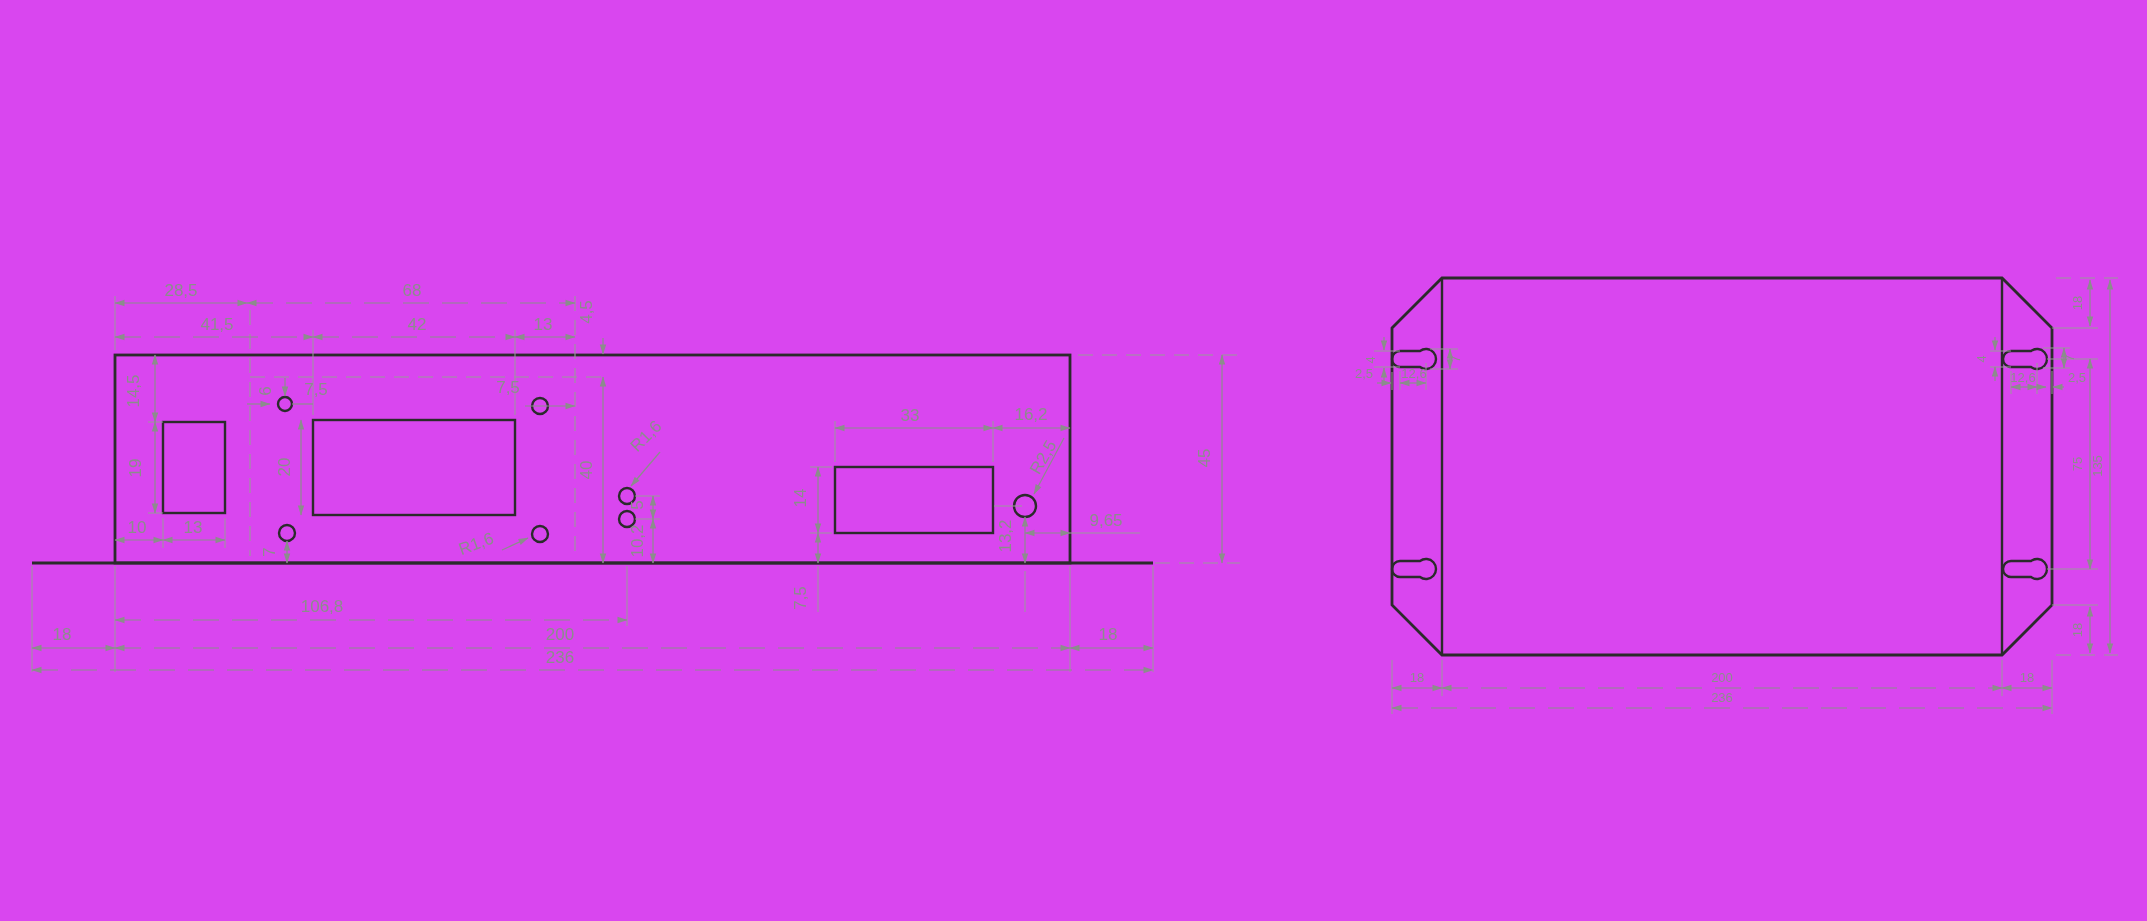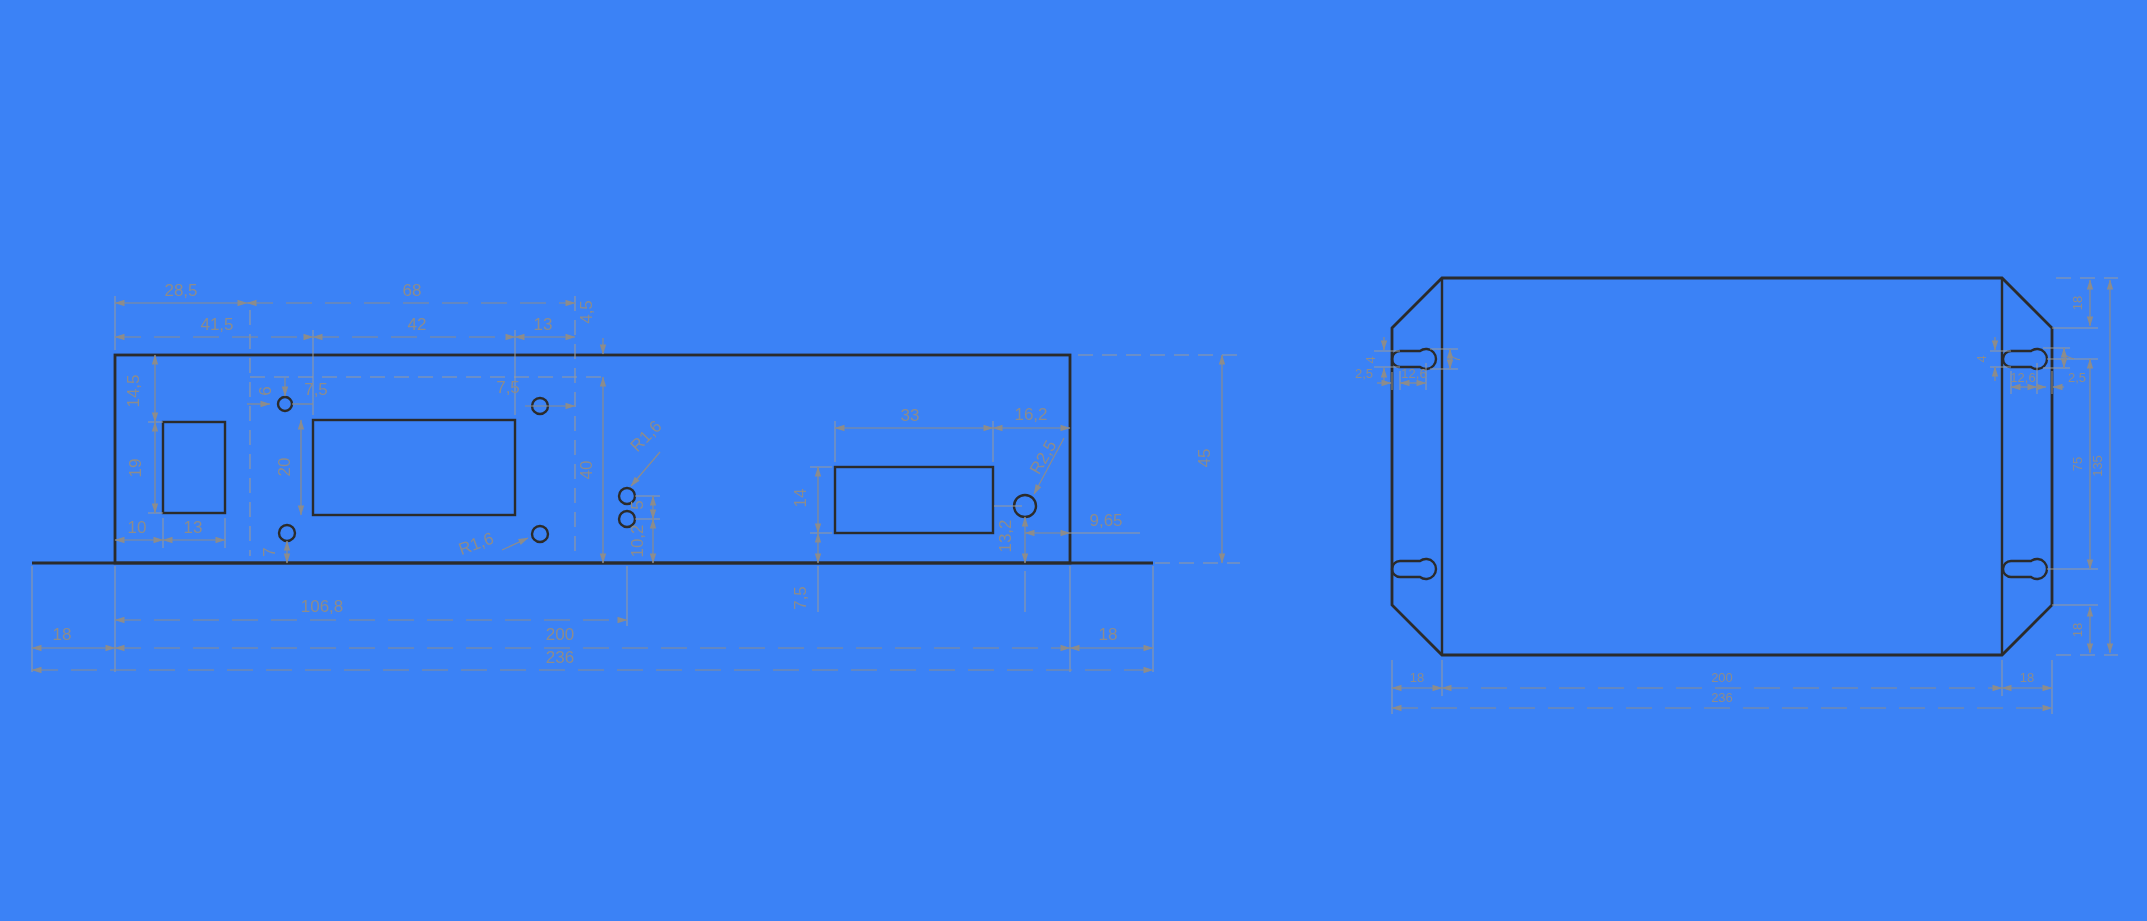--- a/index.html
+++ b/index.html
@@ -1,16 +1,16 @@
 <!DOCTYPE html>
 <html><head>
 <meta charset="utf-8">
 <style>
   html,body{margin:0;padding:0;background:#ffffff;}
-  .stage{position:relative;width:2147px;height:921px;background:#3b82f6;overflow:hidden;}
+  .stage{position:relative;width:2147px;height:921px;background:#d946ef;overflow:hidden;}
   svg{display:block;}
   .outline{stroke:#2b2b2b;stroke-width:2.8;fill:none;stroke-linejoin:miter;}
   .outline-thin{stroke:#2b2b2b;stroke-width:2.4;fill:none;}
   .dim{stroke:#8c8c8c;stroke-width:1.2;fill:none;}
   .dimdash{stroke:#8c8c8c;stroke-width:1.2;fill:none;stroke-dasharray:26 13;}
   .ext{stroke:#9a9a9a;stroke-width:1;fill:none;}
   .cdash{stroke:#9a9a9a;stroke-width:1.1;fill:none;stroke-dasharray:15 9;}
   text.dim-t{font-family:"Liberation Sans",sans-serif;font-size:17px;fill:#8c8c8c;text-anchor:middle;}
   text.dim-s{font-family:"Liberation Sans",sans-serif;font-size:13px;fill:#8c8c8c;text-anchor:middle;}
 </style>

